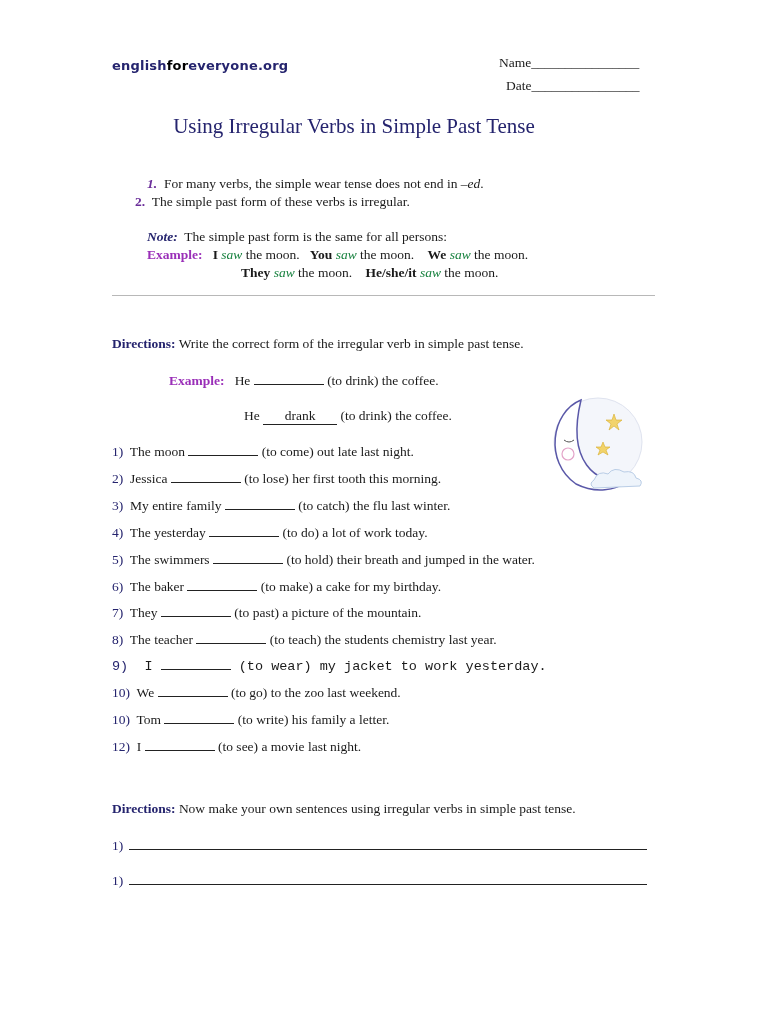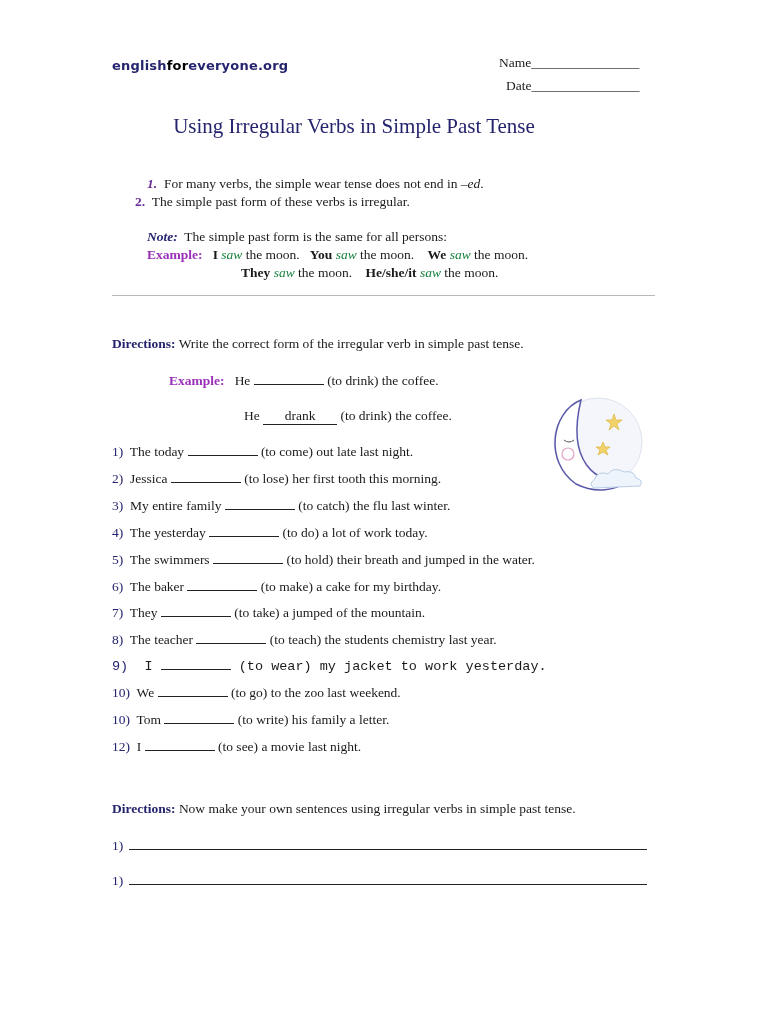--- a/index.html
+++ b/index.html
@@ -62,27 +62,27 @@
   <circle cx="62" cy="50" r="44" fill="#f4f6fb" stroke="#dfe3ef" stroke-width="1"></circle>
   <path d="M45 8 C 15 20, 8 70, 40 92 C 60 102, 80 98, 90 90 C 60 92, 30 70, 45 8 Z" fill="#ffffff" stroke="#5a58a8" stroke-width="1.5"></path>
   <path d="M28 48 q5 4 10 0" fill="none" stroke="#555" stroke-width="1"></path>
   <circle cx="32" cy="62" r="6" fill="none" stroke="#e3a3c8" stroke-width="1.2"></circle>
   <polygon points="78,22 80,28 86,28 81,32 83,38 78,34 73,38 75,32 70,28 76,28" fill="#f2d36b" stroke="#d6ac2a" stroke-width="0.6"></polygon>
   <polygon points="67,50 69,55 74,55 70,58 72,63 67,60 62,63 64,58 60,55 65,55" fill="#f2d36b" stroke="#d6ac2a" stroke-width="0.6"></polygon>
   <path d="M58 88 q4 -10 14 -6 q6 -8 16 -2 q10 -2 12 6 q8 2 4 8 l-46 2 q-6 -4 0 -8 z" fill="#eef4fb" stroke="#b9cde6" stroke-width="1"></path>
 </svg>
 
 <div>
-  <div class="abs row" style="top:443px;"><span class="qnum">1)</span>&nbsp; <span>The today</span> <span class="blank"></span> <span>(to come) out late last night.</span></div>
+  <div class="abs row" style="top:443px;"><span class="qnum">1)</span>&nbsp; <span>The moon</span> <span class="blank"></span> <span>(to come) out late last night.</span></div>
   <div class="abs row" style="top:470px;"><span class="qnum">2)</span>&nbsp; <span>Jessica</span> <span class="blank"></span> <span>(to lose) her first tooth this morning.</span></div>
   <div class="abs row" style="top:497px;"><span class="qnum">3)</span>&nbsp; <span>My entire family</span> <span class="blank"></span> <span>(to catch) the flu last winter.</span></div>
   <div class="abs row" style="top:524px;"><span class="qnum">4)</span>&nbsp; <span>The yesterday</span> <span class="blank"></span> <span>(to do) a lot of work today.</span></div>
   <div class="abs row" style="top:551px;"><span class="qnum">5)</span>&nbsp; <span>The swimmers</span> <span class="blank"></span> <span>(to hold) their breath and jumped in the water.</span></div>
   <div class="abs row" style="top:578px;"><span class="qnum">6)</span>&nbsp; <span>The baker</span> <span class="blank"></span> <span>(to make) a cake for my birthday.</span></div>
-  <div class="abs row" style="top:604px;"><span class="qnum">7)</span>&nbsp; <span>They</span> <span class="blank"></span> <span>(to take) a jumped of the mountain.</span></div>
+  <div class="abs row" style="top:604px;"><span class="qnum">7)</span>&nbsp; <span>They</span> <span class="blank"></span> <span>(to past) a picture of the mountain.</span></div>
   <div class="abs row" style="top:631px;"><span class="qnum">8)</span>&nbsp; <span>The teacher </span> <span class="blank"></span> <span>(to teach) the students chemistry last year.</span></div>
   <div class="abs row" style="top:657px;font-family:Liberation Mono, monospace;"><span class="qnum">9)</span>&nbsp; <span>I</span> <span class="blank"></span> <span>(to wear) my jacket to work yesterday.</span></div>
   <div class="abs row" style="top:684px;"><span class="qnum">10)</span>&nbsp; <span>We</span> <span class="blank"></span> <span>(to go) to the zoo last weekend.</span></div>
   <div class="abs row" style="top:711px;"><span class="qnum">10)</span>&nbsp; <span>Tom</span> <span class="blank"></span> <span>(to write) his family a letter.</span></div>
   <div class="abs row" style="top:738px;"><span class="qnum">12)</span>&nbsp; <span>I</span> <span class="blank"></span> <span>(to see) a movie last night.</span></div>
 </div>
 
 <div class="abs" style="left:112px; top:801px;"><span class="dir-lbl">Directions:</span> <span>Now make your own sentences using irregular verbs in simple past tense.</span></div>
 
 <div class="abs row" style="top:837px;"><span class="qnum">1)</span><span class="longline"></span></div>

